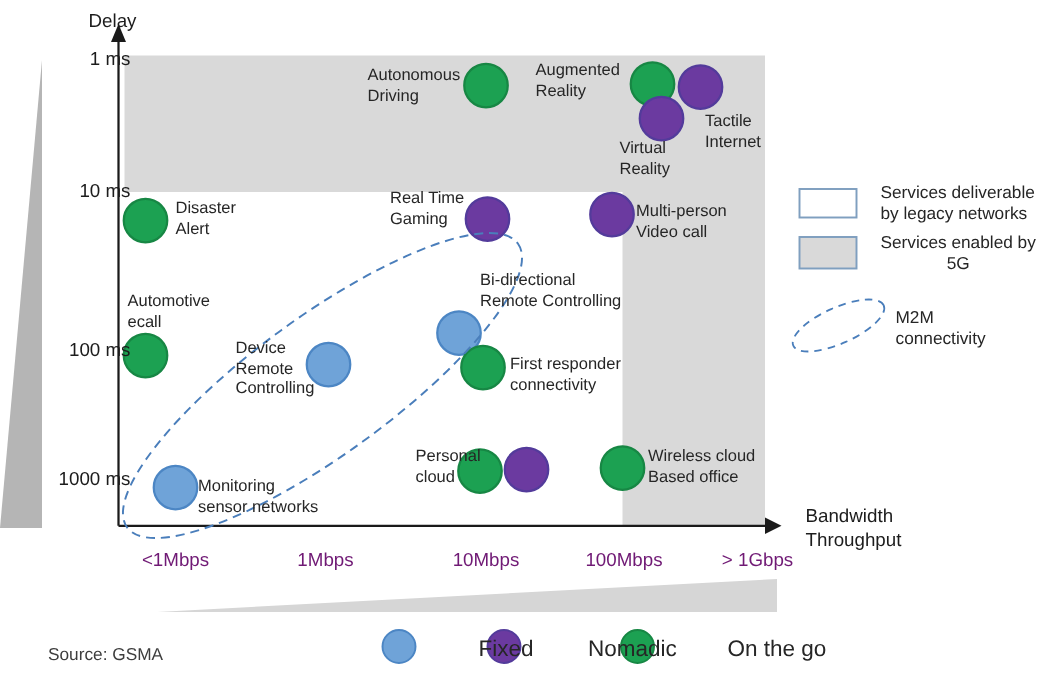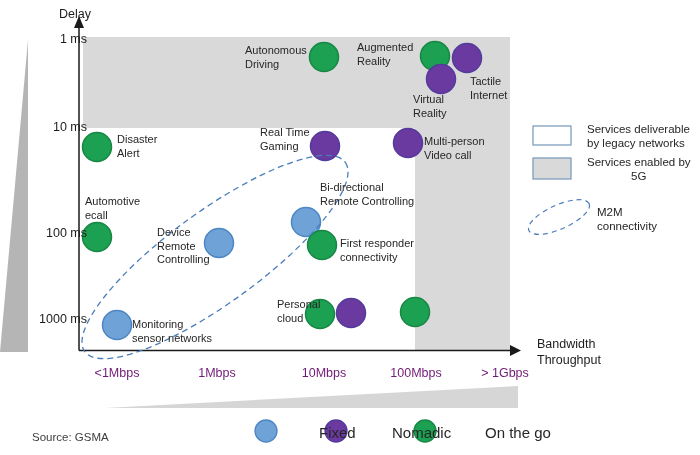--- a/index.html
+++ b/index.html
@@ -98,20 +98,22 @@
 Remote
 Controlling</div>
     <div class="pt-label" style="left: 320px; top: 181px;">Bi-directional
 Remote Controlling</div>
     <div class="pt-label" style="left: 340px; top: 237px;">First responder
 connectivity</div>
     <div class="pt-label" style="left: 132px; top: 318px;">Monitoring
 sensor networks</div>
     <div class="pt-label" style="left: 260px; top: 298px; margin-left: 17px;">Personal
 cloud</div>
+    <div class="pt-label" style="left: 432px; top: 298px;">Wireless cloud
+Based office</div>
     <div class="y-tick" style="top: 32px;">1 ms</div>
     <div class="y-tick" style="top: 120px;">10 ms</div>
     <div class="y-tick" style="top: 226px;">100 ms</div>
     <div class="y-tick" style="top: 312px;">1000 ms</div>
     <div class="x-tick" style="left: 117px; top: 366px;">&lt;1Mbps</div>
     <div class="x-tick" style="left: 217px; top: 366px;">1Mbps</div>
     <div class="x-tick" style="left: 324px; top: 366px;">10Mbps</div>
     <div class="x-tick" style="left: 416px; top: 366px;">100Mbps</div>
     <div class="x-tick" style="left: 505px; top: 366px;">&gt; 1Gbps</div>
     <div class="mob-label" style="left: 283px; top: 424px;">Fixed</div>

